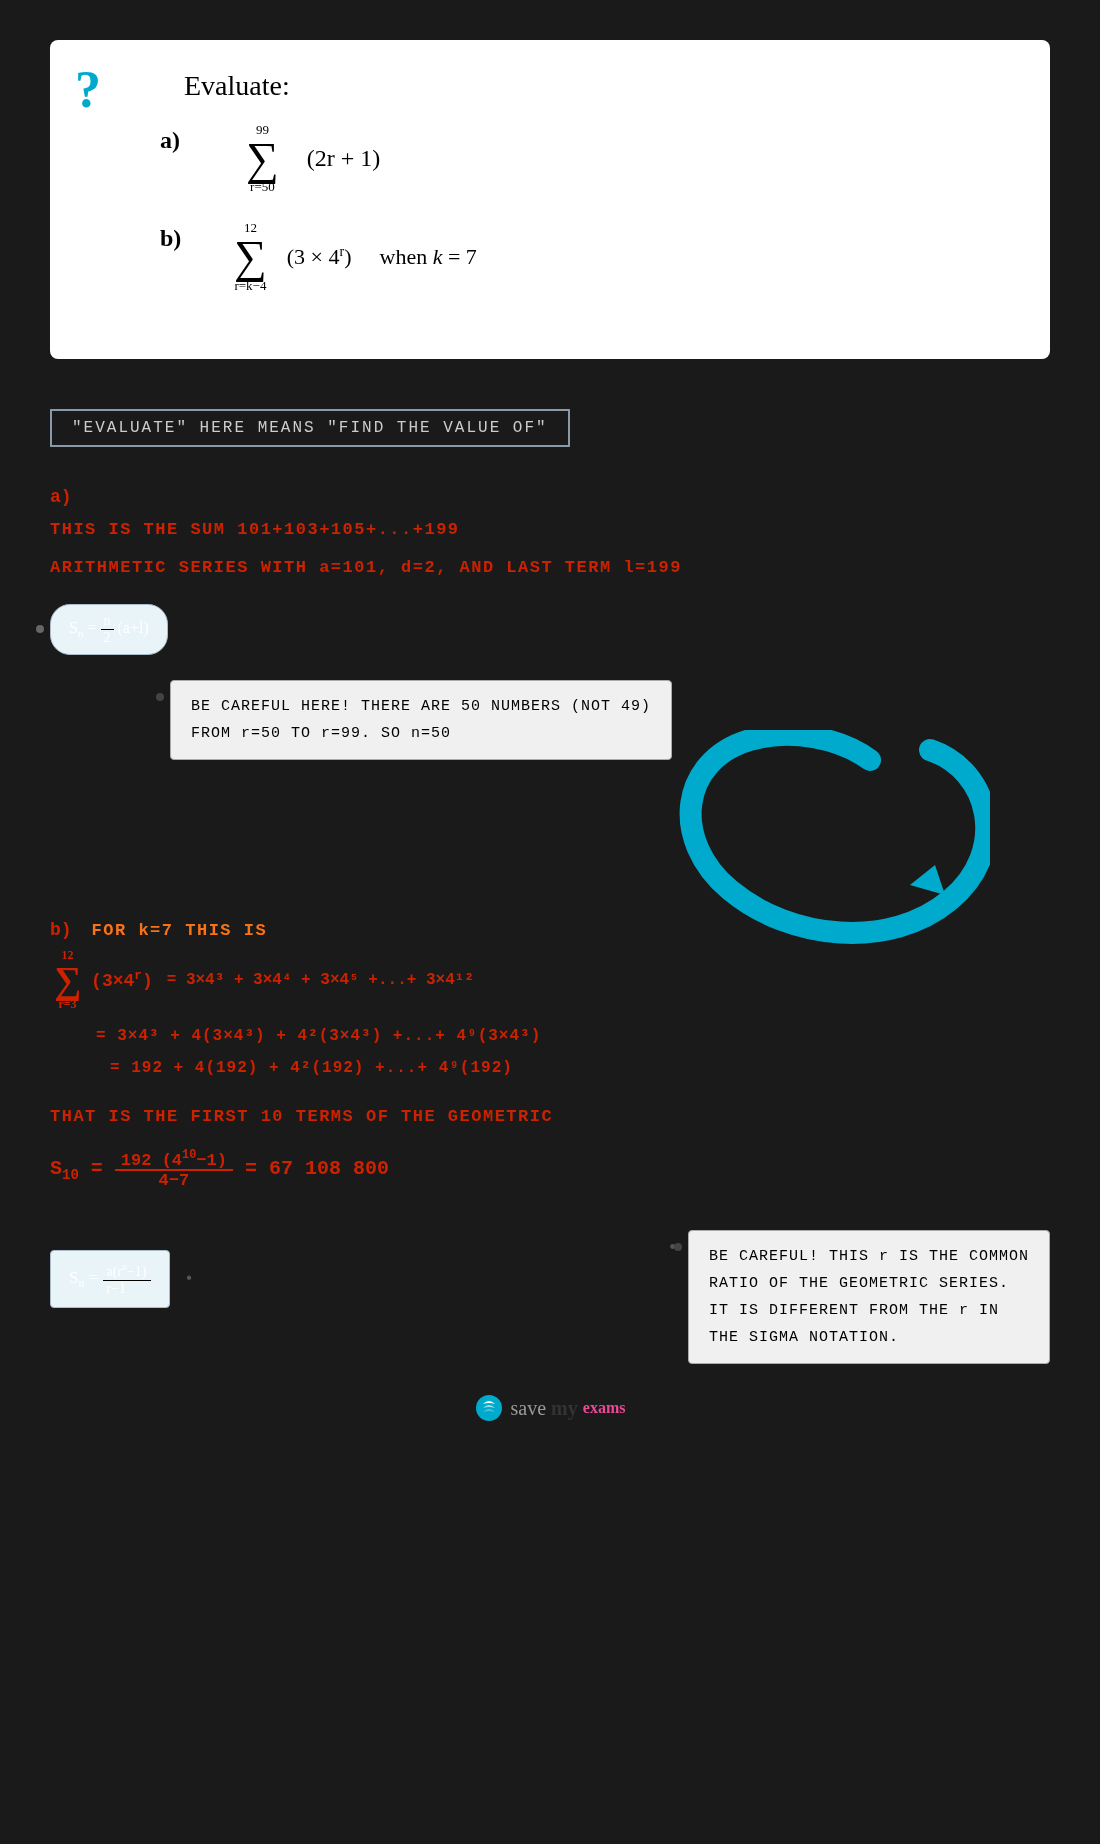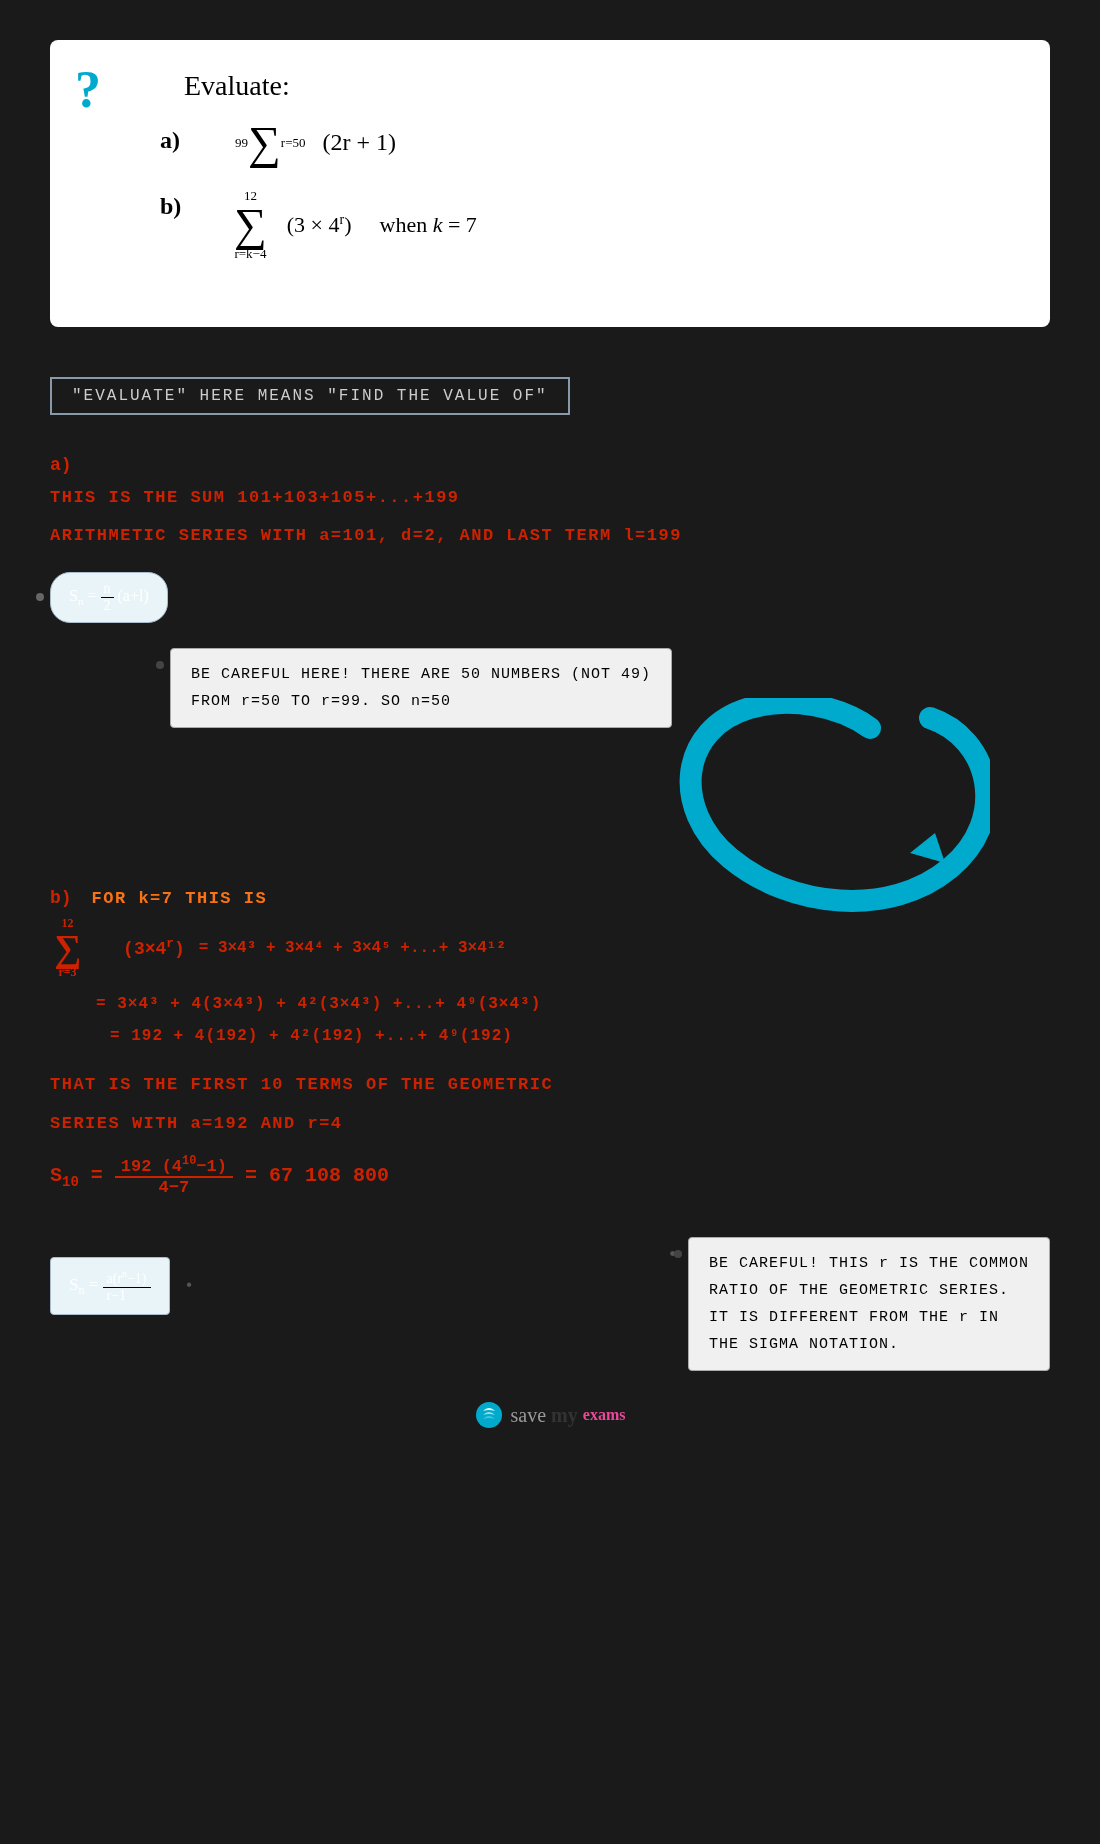--- a/index.html
+++ b/index.html
@@ -239,21 +239,21 @@
       </svg>
     </div>
 
     <div class="question-title">Evaluate:</div>
 
     <div class="question-parts">
 
       <div class="question-part">
         <div class="part-label">a)</div>
         <div style="display:flex; align-items:center; gap:8px;">
-          <div style="display:inline-flex; flex-direction:row; align-items:center; margin:0 5px;">
+          <div style="display:inline-flex; flex-direction:column; align-items:center; margin:0 16px;">
             <span style="font-size:13px; font-family:Georgia,serif;">99</span>
             <span style="font-size:46px; line-height:0.9; font-family:Georgia,serif;">∑</span>
             <span style="font-size:13px; font-family:Georgia,serif;">r=50</span>
           </div>
           <span style="font-size:24px; font-family:Georgia,serif; margin-left:4px;">(2r + 1)</span>
         </div>
       </div>
 
       <div class="question-part" style="margin-top:10px;">
         <div class="part-label">b)</div>
@@ -311,34 +311,33 @@
         <span style="color:#cc2200; font-size:18px; font-weight:bold; font-family:'Courier New',monospace;">b)</span>
         <span style="color:#f97316; font-size:17px; font-weight:bold; font-family:'Courier New',monospace; letter-spacing:1.5px;">FOR k=7 THIS IS</span>
       </div>
 
       <div style="display:flex; align-items:center; gap:6px; margin:8px 0 8px 0;">
         <div style="display:inline-flex; flex-direction:column; align-items:center; margin:0 4px;">
           <span style="font-size:12px; font-family:Georgia,serif; color:#cc2200; font-weight:bold;">12</span>
           <span style="font-size:38px; line-height:0.9; font-family:Georgia,serif; color:#cc2200; font-weight:bold;">∑</span>
           <span style="font-size:12px; font-family:Georgia,serif; color:#cc2200; font-weight:bold;">r=3</span>
         </div>
-        <span style="color:#cc2200; font-size:18px; font-weight:bold; font-family:'Courier New',monospace;margin-left:32px;">(3×4<sup>r</sup>)</span>
+        <span style="color:#cc2200; font-size:18px; font-weight:bold; font-family:'Courier New',monospace;">(3×4<sup>r</sup>)</span>
         <span style="color:#cc2200; font-size:16px; font-weight:bold; font-family:'Courier New',monospace; margin-left:8px;">= 3×4³ + 3×4⁴ + 3×4⁵ +...+ 3×4¹²</span>
       </div>
 
       <div style="color:#cc2200; font-size:16px; font-weight:bold; font-family:'Courier New',monospace; letter-spacing:1px; line-height:2; margin-left:46px;">
         <span>= 3×4³ + 4(3×4³) + 4²(3×4³) +...+ 4⁹(3×4³)</span>
       </div>
       <div style="color:#cc2200; font-size:16px; font-weight:bold; font-family:'Courier New',monospace; letter-spacing:1px; line-height:2; margin-left:60px;">
         <span>= 192 + 4(192) + 4²(192) +...+ 4⁹(192)</span>
       </div>
 
       <div style="margin-top:18px;">
         <div class="red-text">THAT IS THE FIRST 10 TERMS OF THE GEOMETRIC</div>
-        <div class="red-text">SERIES WITH a=192 AND r=4</div>
       </div>
 
       <div style="margin-top:15px;">
         <span style="color:#cc2200; font-size:20px; font-weight:bold; font-family:'Courier New',monospace;">
           S<sub>10</sub> = <span style="display:inline-block; text-align:center; vertical-align:middle; position:relative;"><span style="display:block; border-bottom:2px solid #cc2200; padding:0 6px; font-size:17px;">192 (4<sup>10</sup>−1)</span><span style="display:block; padding:0 6px; font-size:17px;">4−7</span></span> = 67 108 800
         </span>
       </div>
     </div>
 
     <div style="display:flex; align-items:flex-start; justify-content:space-between; margin-top:40px; flex-wrap:wrap; gap:30px;">

